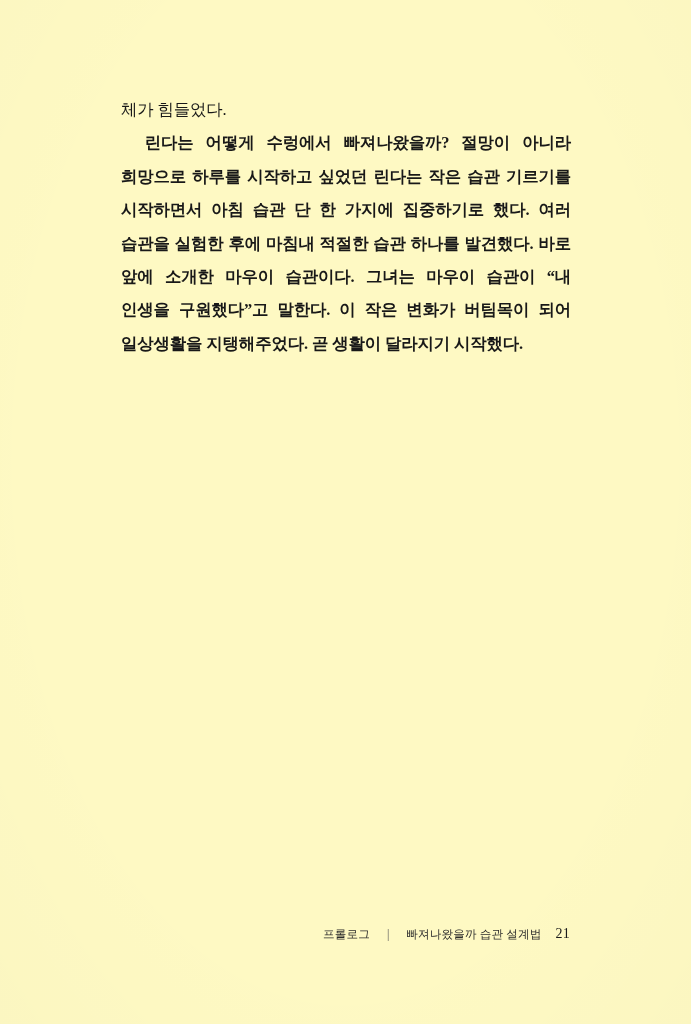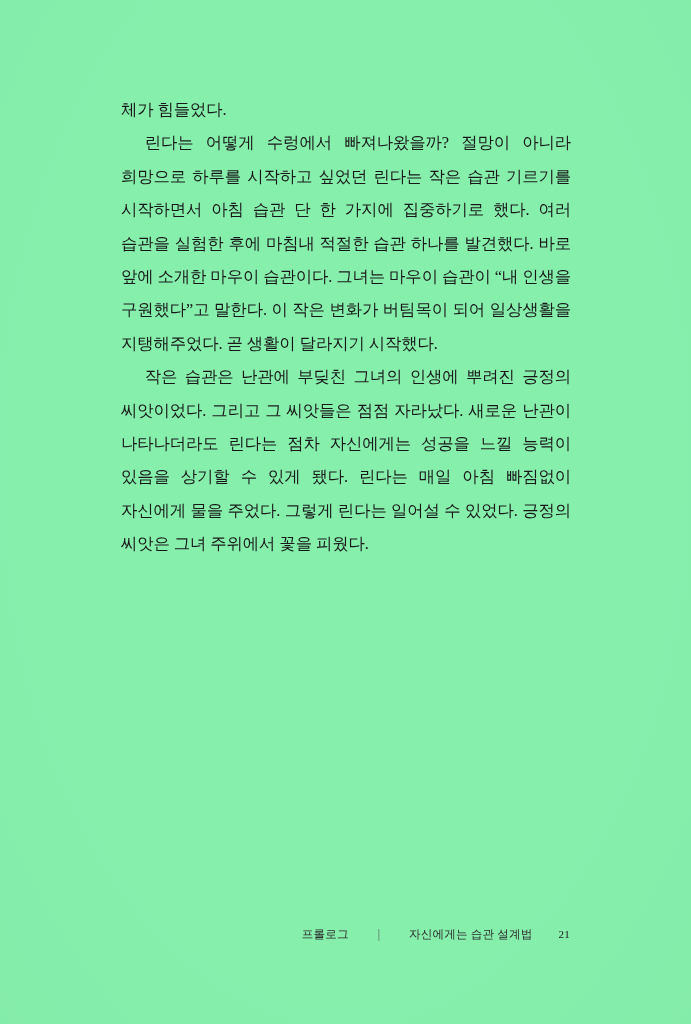--- a/index.html
+++ b/index.html
@@ -13,21 +13,21 @@
     font-family: "Liberation Serif", "DejaVu Serif", serif;
     color: #1a1a1a;
     -webkit-font-smoothing: antialiased;
   }
 
   .page {
     position: relative;
     width: 691px;
     height: 1024px;
     margin: 0 auto;
-    background: #86efac;
+    background: #fef9c3;
     overflow: hidden;
     box-sizing: border-box;
   }
 
   
   .paper-grain {
     position: absolute;
     inset: 0;
     pointer-events: none;
     background:
@@ -47,80 +47,80 @@
     line-height: 33.4px;
     text-align: justify;
     text-justify: inter-character;
     word-break: keep-all;
     letter-spacing: -0.12px;
     color: #181818;
   }
 
   p.para.indent {
     text-indent: 1.45em;
+    font-weight: bold;
   }
 
   
   p.para + p.para {
     margin-top: 0;
   }
 
   .footer {
     position: absolute;
     left: 16px;
     right: 0;
     bottom: 82px;
     padding-right: 121px;
     display: flex;
     justify-content: flex-end;
     align-items: baseline;
-    gap: 26px;
+    gap: 14px;
     color: #2b2b2b;
     padding-left: 16px;
   }
 
   .footer-title {
     font-size: 11.6px;
     letter-spacing: 0.15px;
     white-space: nowrap;
     color: #2b2b2b;
   }
 
   .footer-sep {
     display: inline-block;
     margin: 0 3px;
     color: #555;
     font-size: 11.6px;
   }
 
   .footer-page {
-    font-size: 11px;
+    font-size: 14px;
     color: #1a1a1a;
     letter-spacing: 0.2px;
   }
 </style>
 </head>
 <body>
 
 <div class="page">
 
   <div class="paper-grain"></div>
 
   <div class="text-column">
 
     <p class="para">체가 힘들었다.</p>
 
     <p class="para indent">린다는 어떻게 수렁에서 빠져나왔을까? 절망이 아니라 희망으로 하루를 시작하고 싶었던 린다는 작은 습관 기르기를 시작하면서 아침 습관 단 한 가지에 집중하기로 했다. 여러 습관을 실험한 후에 마침내 적절한 습관 하나를 발견했다. 바로 앞에 소개한 마우이 습관이다. 그녀는 마우이 습관이 “내 인생을 구원했다”고 말한다. 이 작은 변화가 버팀목이 되어 일상생활을 지탱해주었다. 곧 생활이 달라지기 시작했다.</p>
 
 
-    <p class="para indent">작은 습관은 난관에 부딪친 그녀의 인생에 뿌려진 긍정의 씨앗이었다. 그리고 그 씨앗들은 점점 자라났다. 새로운 난관이 나타나더라도 린다는 점차 자신에게는 성공을 느낄 능력이 있음을 상기할 수 있게 됐다. 린다는 매일 아침 빠짐없이 자신에게 물을 주었다. 그렇게 린다는 일어설 수 있었다. 긍정의 씨앗은 그녀 주위에서 꽃을 피웠다.</p>
 
 
   </div>
 
   <div class="footer">
     <span class="footer-title">프롤로그</span>
     <span class="footer-sep">|</span>
-    <span class="footer-title">자신에게는 습관 설계법</span>
+    <span class="footer-title">빠져나왔을까 습관 설계법</span>
     <span class="footer-page">21</span>
   </div>
 
 </div>
 
 </body></html>

